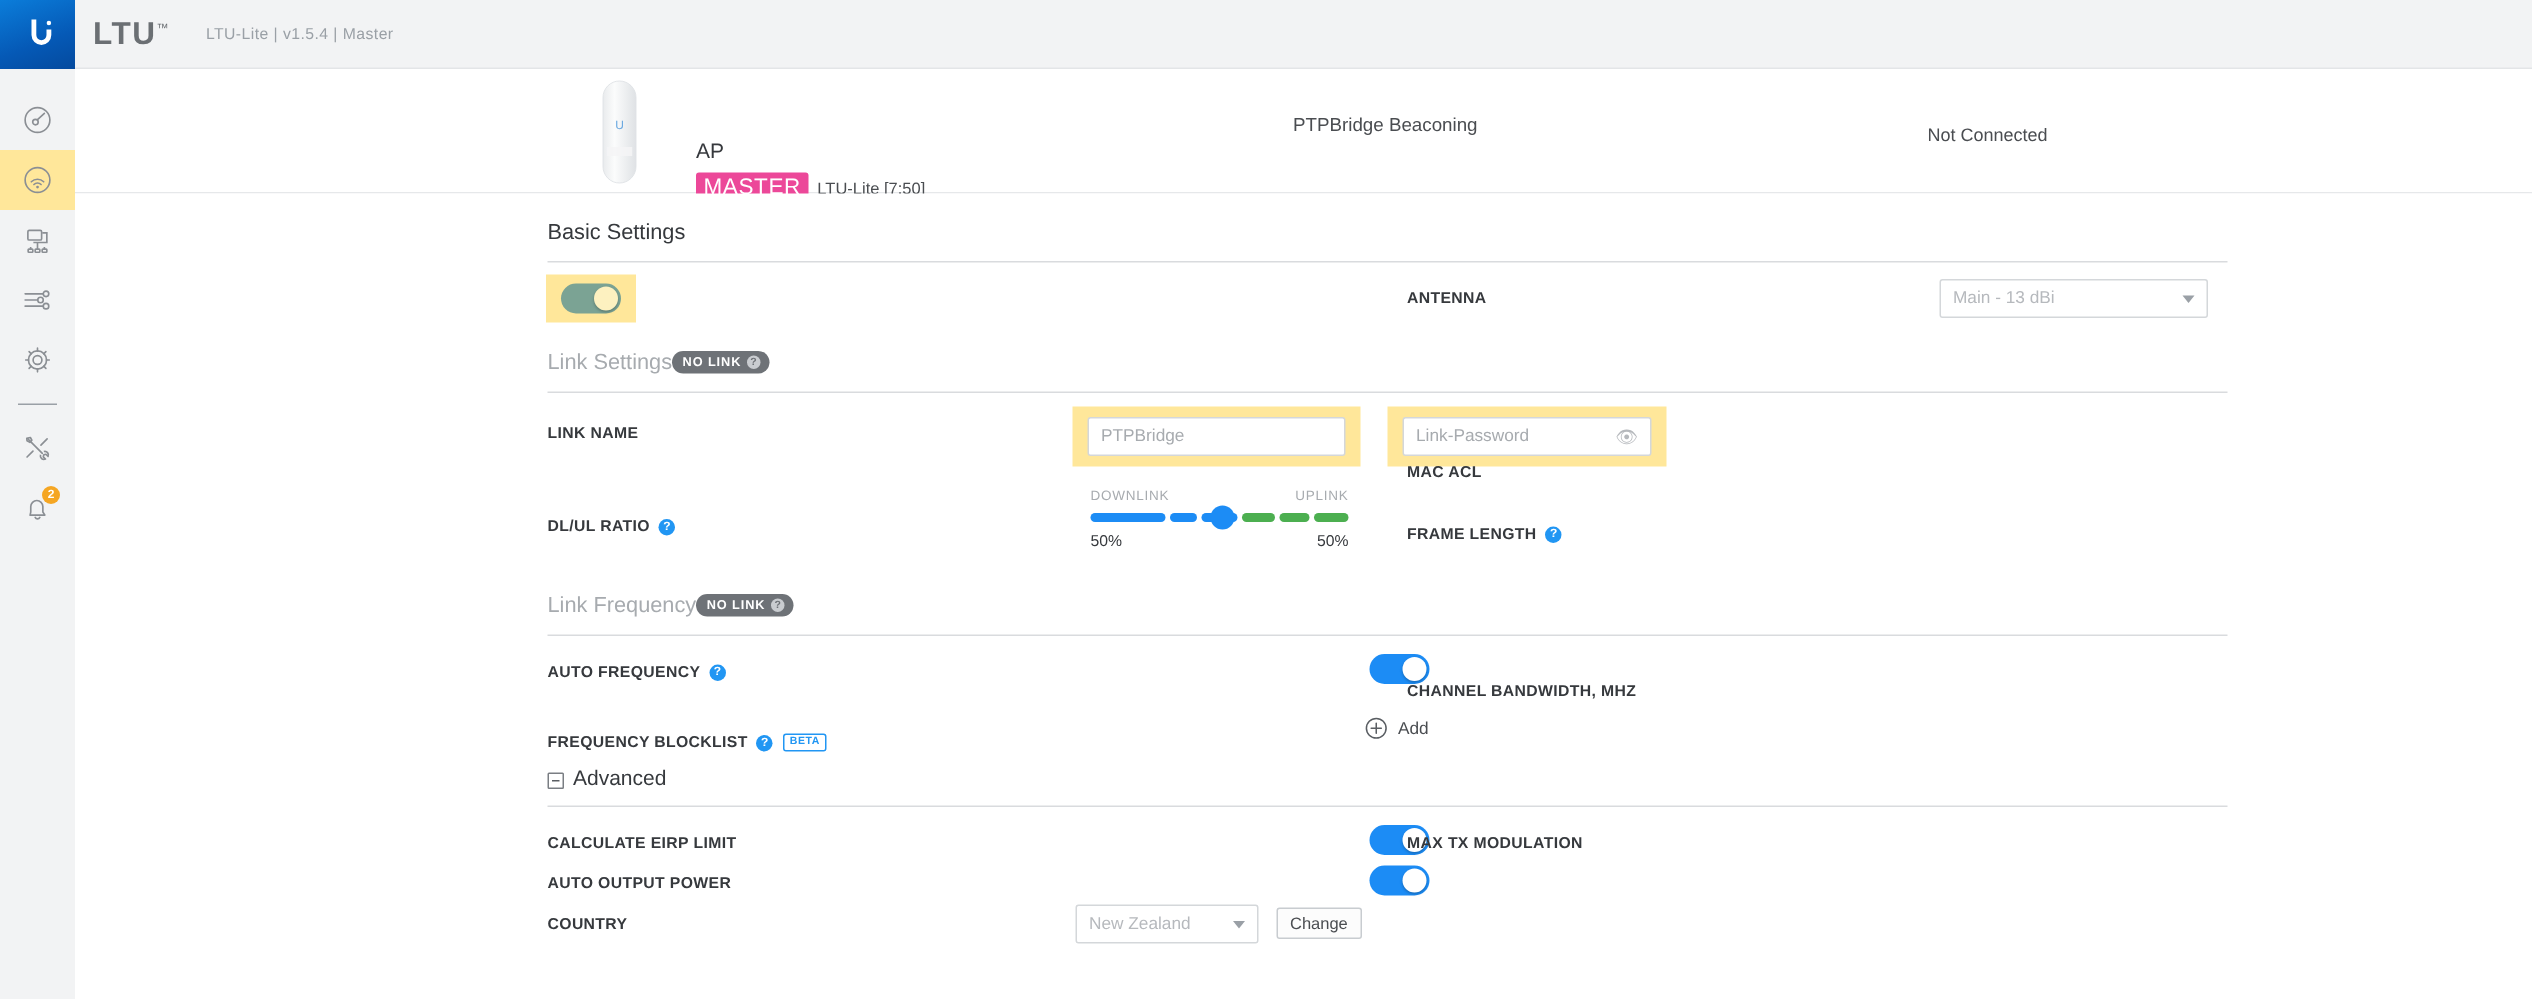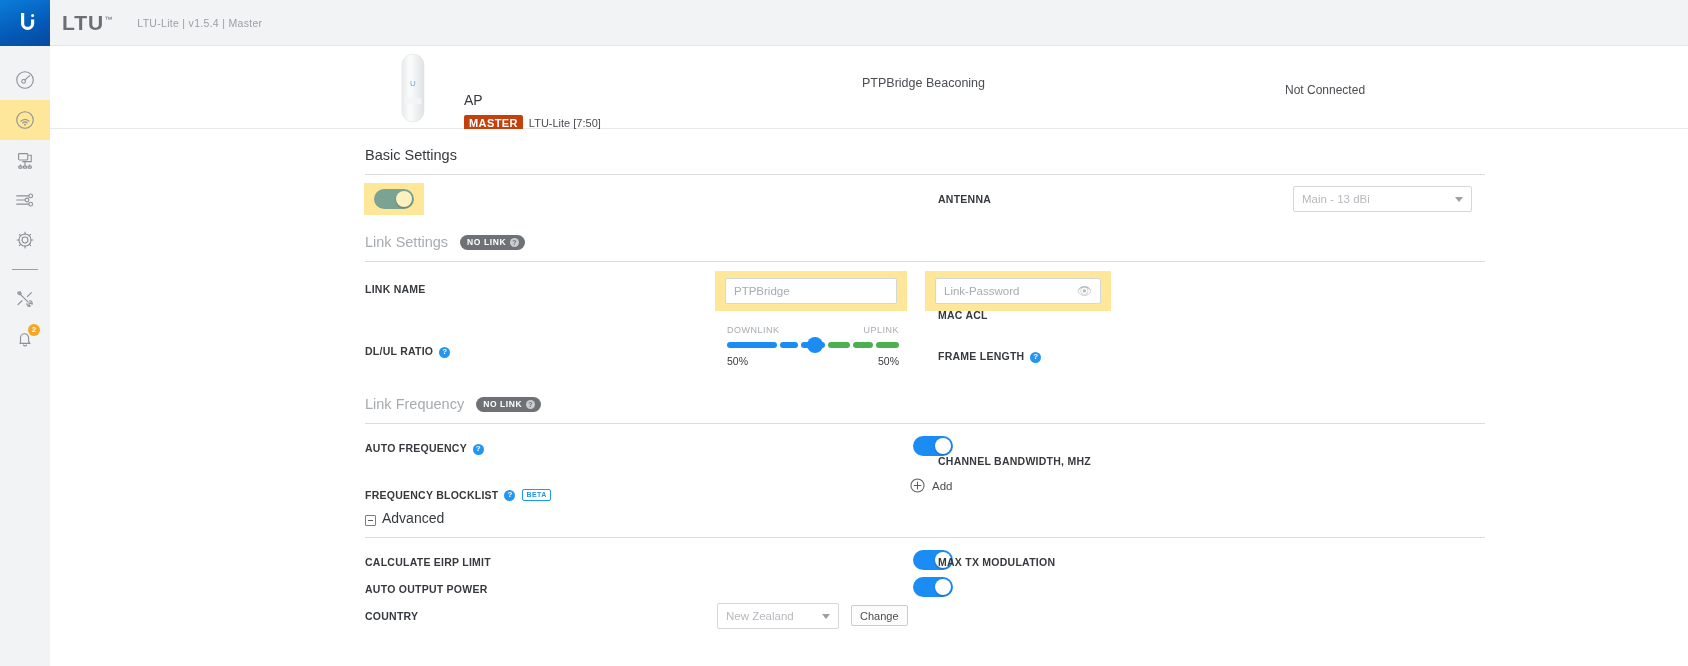--- a/index.html
+++ b/index.html
@@ -65,36 +65,36 @@
     height: 83px; background: #fff;
     border-bottom: 1px solid #e6e8ea;
     display: flex; align-items: center; position: relative;
     flex: 0 0 83px;
   }
   .device-img { position: absolute; left: 340px; top: 6px; }
   .device-name-block { position: absolute; left: 414px; top: 19px; margin-top: 28px; }
   .device-name { font-size: 14px; color: #36393d; line-height: 1.1; }
   .device-sub { margin-top: 7px; display: flex; align-items: center; gap: 6px; }
   .badge-master {
-    background: #c2410c; color: #fff; font-size: 11px; font-weight: bold;
+    background: #ec4899; color: #fff; font-size: 15px; font-weight: normal;
     padding: 2px 5px; border-radius: 2px; letter-spacing: .4px; line-height: 1.1;
   }
   .device-model { font-size: 11px; color: #4a4d51; }
   .link-state { position: absolute; left: 812px; top: 30px; font-size: 12.5px; color: #4a4d51; }
   .link-state .lsn { font-weight: normal; }
   .conn-state { position: absolute; left: 1235px; top: 37px; font-size: 12px; color: #4a4d51; }
 
   
   .content { flex: 1; overflow: hidden; position: relative; background: #fff; }
   .panel { position: absolute; left: 315px; top: 18px; width: 1120px; }
 
   .section-title { font-size: 14.5px; color: #36393d; padding-bottom: 11px; }
   .hr { height: 1px; background: #d9dbde; width: 100%; }
 
-  .sub-header { display: flex; align-items: center; gap: 12px; padding: 11px 0 11px 0; }
+  .sub-header { display: flex; align-items: flex-start; gap: 0; padding: 11px 0 11px 0; }
   .sub-header .st { font-size: 14.5px; color: #a7abaf; }
   .pill-nolink {
     background: #6e7277; color: #fff; font-size: 8.5px; font-weight: bold;
     letter-spacing: .6px; padding: 3px 6px 3px 7px; border-radius: 9px;
     display: inline-flex; align-items: center; gap: 4px; line-height: 1;
   }
   .pill-q {
     width: 9px; height: 9px; border-radius: 50%; background: #c9ccd0; color: #6e7277;
     font-size: 7px; font-weight: bold; display: inline-flex;
     align-items: center; justify-content: center; line-height: 1;

